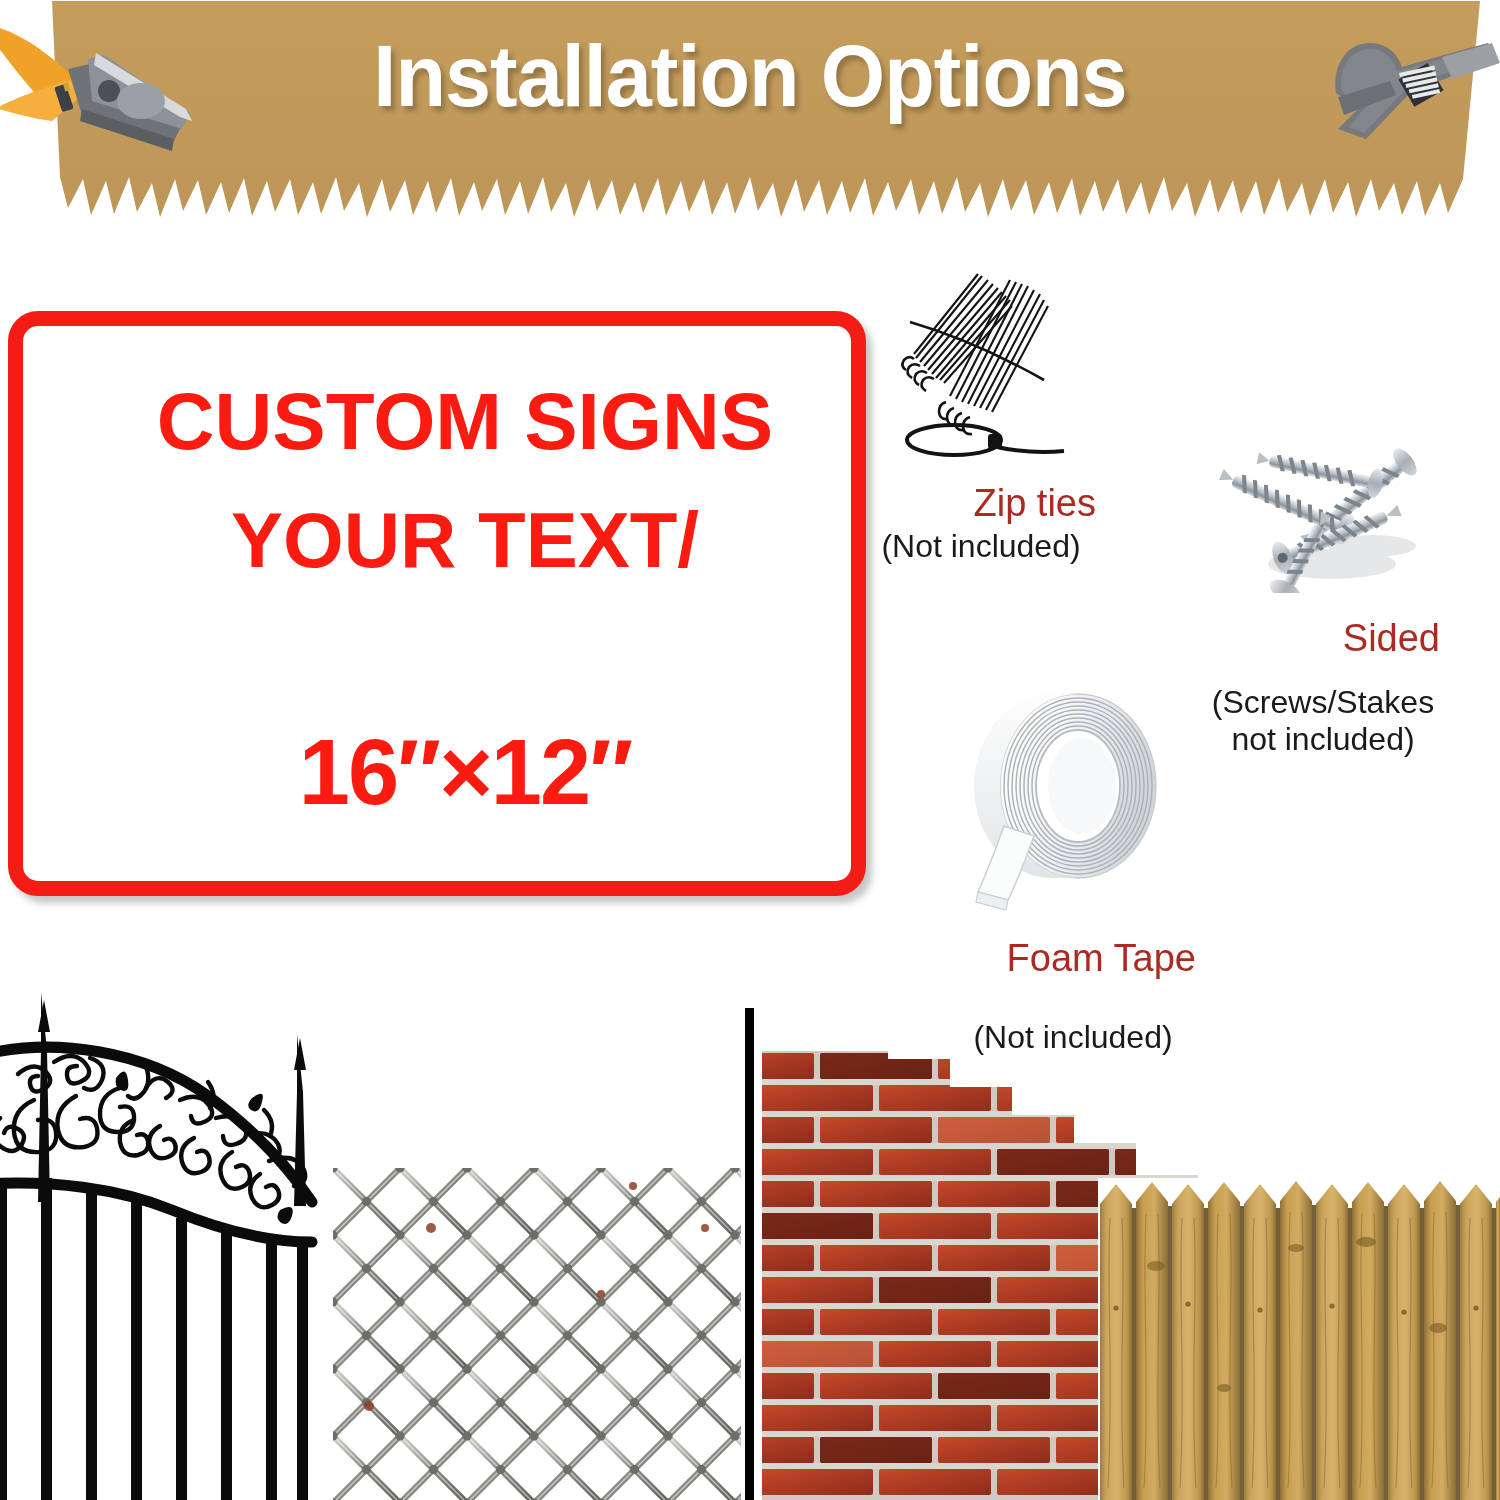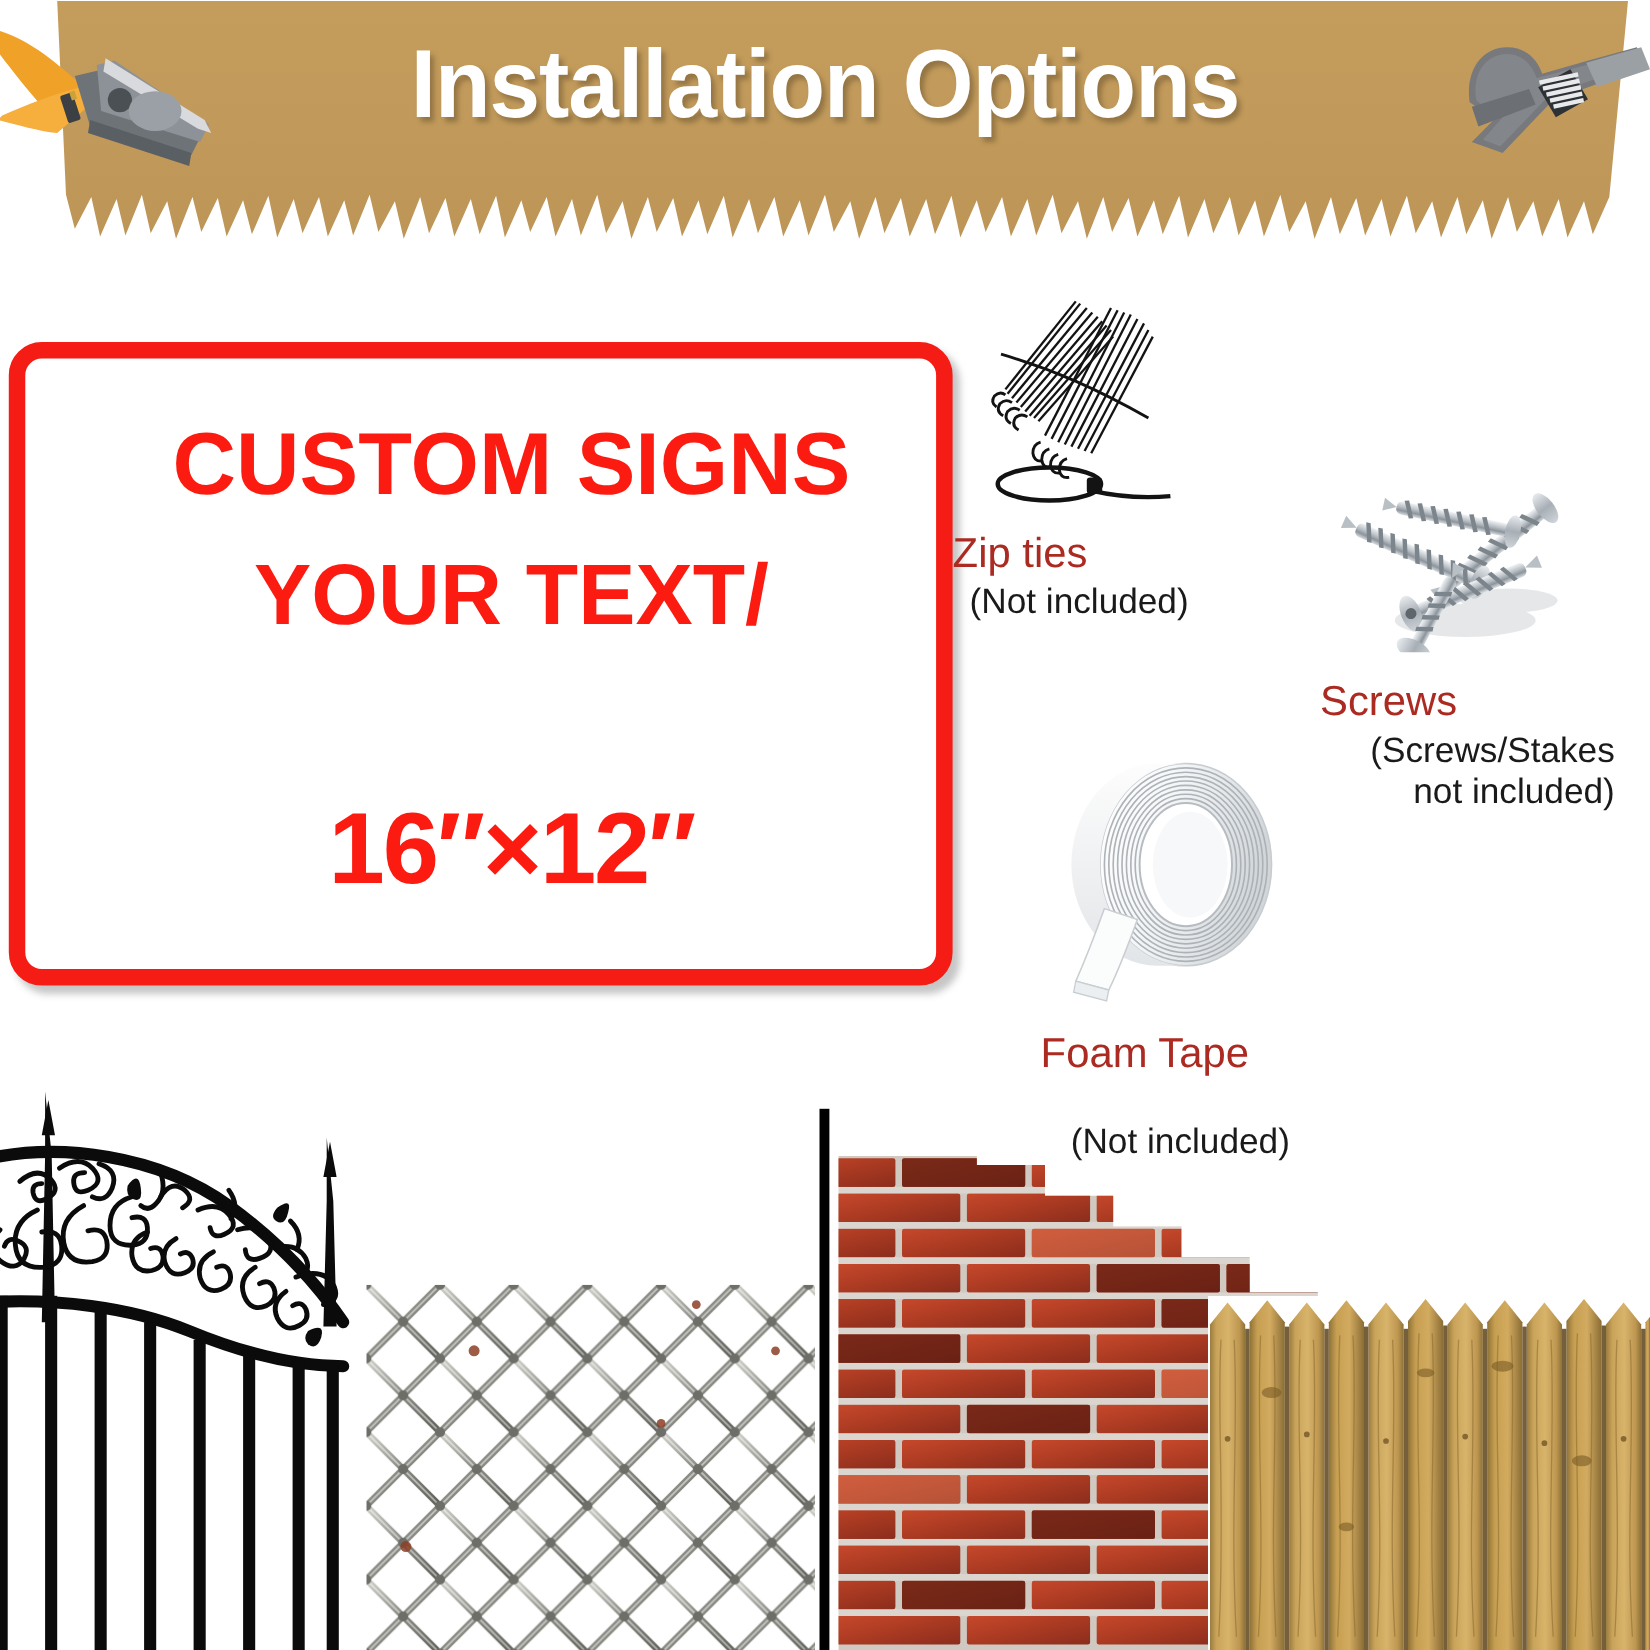--- a/index.html
+++ b/index.html
@@ -25,32 +25,32 @@
         box-sizing:border-box;box-shadow:6px 7px 7px rgba(120,120,120,.42);}
   .sign-line{position:absolute;left:0;width:100%;text-align:center;color:#fb1b10;
      font-weight:bold;font-family:"Liberation Sans","DejaVu Sans",sans-serif;
      letter-spacing:0px;white-space:nowrap;margin-left:28px;}
   #sign-l1{top:50px;font-size:80px;transform:scaleX(1.0);}
   #sign-l2{top:169px;font-size:78px;}
   #sign-l3{top:265px;font-size:78px;}
   #sign-l4{top:394px;font-size:92px;letter-spacing:-2px;}
 
   
-  .item-label{position:absolute;text-align:left;color:#ab2a21;
+  .item-label{position:absolute;text-align:right;color:#ab2a21;
      font-size:38px;line-height:43px;font-family:"Liberation Sans","DejaVu Sans",sans-serif;}
   .item-sub{position:absolute;text-align:center;color:#1a1a1a;
      font-size:32px;line-height:37px;font-family:"Liberation Sans","DejaVu Sans",sans-serif;}
 
   #zip-art{position:absolute;left:892px;top:262px;width:180px;height:200px;}
   #zip-label{left:866px;top:482px;width:230px;}
   #zip-sub{left:846px;top:528px;width:270px;}
 
   #screw-art{position:absolute;left:1212px;top:438px;width:235px;height:155px;}
   #screw-label{left:1200px;top:617px;width:240px;}
-  #screw-sub{left:1178px;top:664px;width:290px;text-align:right;}
+  #screw-sub{left:1178px;top:684px;width:290px;}
 
   #tape-art{position:absolute;left:960px;top:686px;width:225px;height:235px;}
   #tape-label{left:946px;top:937px;width:250px;}
   #tape-sub{left:938px;top:1019px;width:270px;}
 
   
   #bottom{position:absolute;left:0;top:985px;width:1500px;height:515px;}
   #divider{position:absolute;left:745px;top:1008px;width:9px;height:492px;background:#000;}
   #gate-art{position:absolute;left:-6px;top:992px;width:352px;height:508px;}
   #chain-art{position:absolute;left:333px;top:1168px;width:408px;height:332px;overflow:hidden;}
@@ -272,21 +272,21 @@
     <ellipse cx="54" cy="119" rx="9" ry="17" fill="url(#steel2)"></ellipse>
     <path d="M128,119 l13,-6 l0,12 Z" fill="#b8bfc5"></path>
     <g fill="#7d858c">
       <path d="M70,112 l7,14 l4,-1 l-7,-14z"></path>
         <path d="M82,112 l7,14 l4,-1 l-7,-14z"></path>
       <path d="M94,112 l7,14 l4,-1 l-7,-14z"></path>
         <path d="M106,112 l7,14 l4,-1 l-7,-14z"></path>
     </g>
   </g>
 </svg>
-<div class="item-label" id="screw-label">Screws</div>
+<div class="item-label" id="screw-label">Sided</div>
 <div class="item-sub" id="screw-sub">
   <div>(Screws/Stakes</div>
   <div>not included)</div>
 </div>
 
 <svg id="tape-art" viewBox="0 0 225 235">
   <defs>
     <linearGradient id="tapeBody" x1="0" y1="0" x2="1" y2="0.3">
       <stop offset="0%" stop-color="#ffffff"></stop>
       <stop offset="38%" stop-color="#f7f8f9"></stop>

